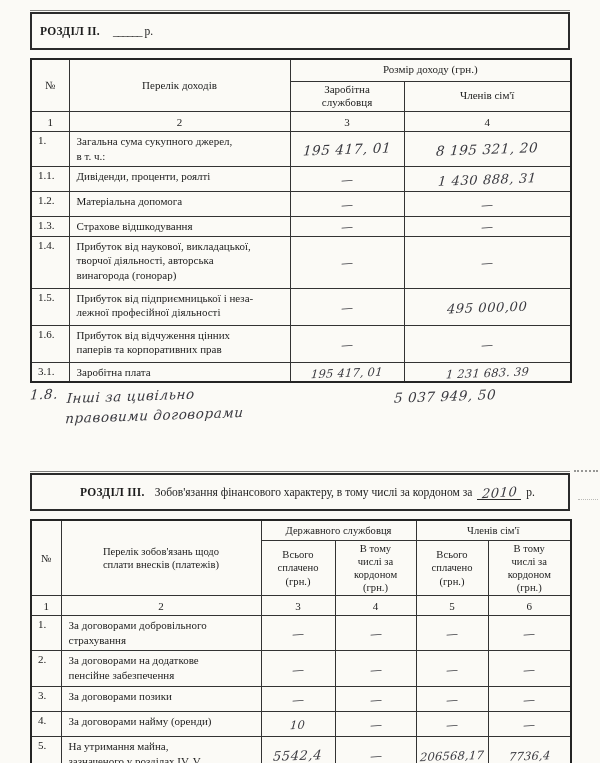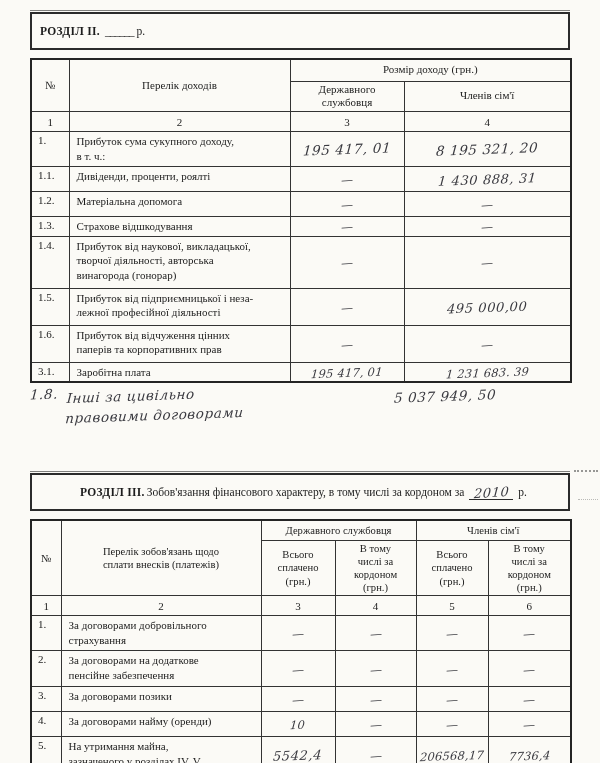--- a/index.html
+++ b/index.html
@@ -21,21 +21,21 @@
     width:540px;height:38px;
     display:flex;align-items:center;
     padding:0 8px;font-size:11.5px;
     background:transparent;
     white-space:nowrap;
   }
   .titlebox::before{
     content:"";position:absolute;left:-2px;right:-2px;top:-4px;
     border-top:1.5px solid rgba(45,45,45,.6);
   }
-  .titlebox b{margin-right:2px;letter-spacing:.3px;}
+  .titlebox b{margin-right:10px;letter-spacing:.3px;}
   .blankline{letter-spacing:-1px;margin:16px 3px;color:#2b2b2b;}
   .yearline{
     display:inline-block;min-width:44px;text-align:center;
     border-bottom:1.2px solid #2b2b2b;margin:0 5px;height:15px;line-height:13px;
   }
 
   
   table.t{
     border-collapse:collapse;table-layout:fixed;
     width:540px;margin-top:8px;
@@ -113,34 +113,34 @@
         <col style="width:114px">
         <col style="width:167px">
       </colgroup>
     <tbody>
         <tr class="rh22">
       <th rowspan="2">№</th>
       <th rowspan="2">Перелік доходів</th>
       <th colspan="2">Розмір доходу (грн.)</th>
     </tr>
     <tr class="rh28">
-      <th class="pre">Державного
+      <th class="pre">Заробітна
 службовця</th>
       <th>Членів сім'ї</th>
     </tr>
     <tr class="idx rh20">
       <td>1</td>
       <td>2</td>
       <td>3</td>
       <td>4</td>
     </tr>
 
     <tr class="rh35">
       <td class="num">1.</td>
-      <td class="lbl">Прибуток сума сукупного доходу,
+      <td class="lbl">Загальна сума сукупного джерел,
 в т. ч.:</td>
       <td class="val"><span class="hw big">195 417, 01</span></td>
       <td class="val"><span class="hw big">8 195 321, 20</span></td>
     </tr>
     <tr class="rh21">
       <td class="num">1.1.</td>
       <td class="lbl">Дивіденди, проценти, роялті</td>
       <td class="val"><span class="hw dash">—</span></td>
       <td class="val"><span class="hw">1 430 888, 31</span></td>
     </tr>

